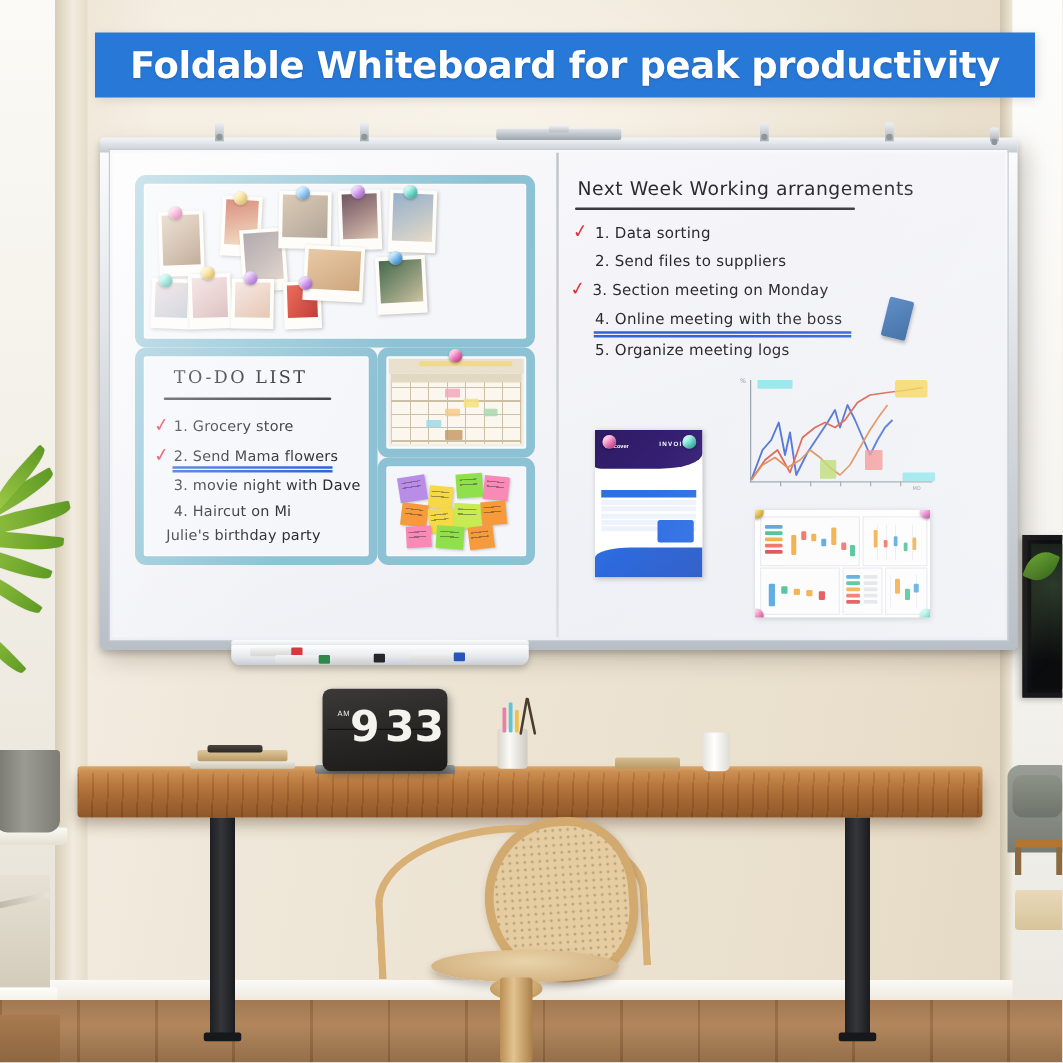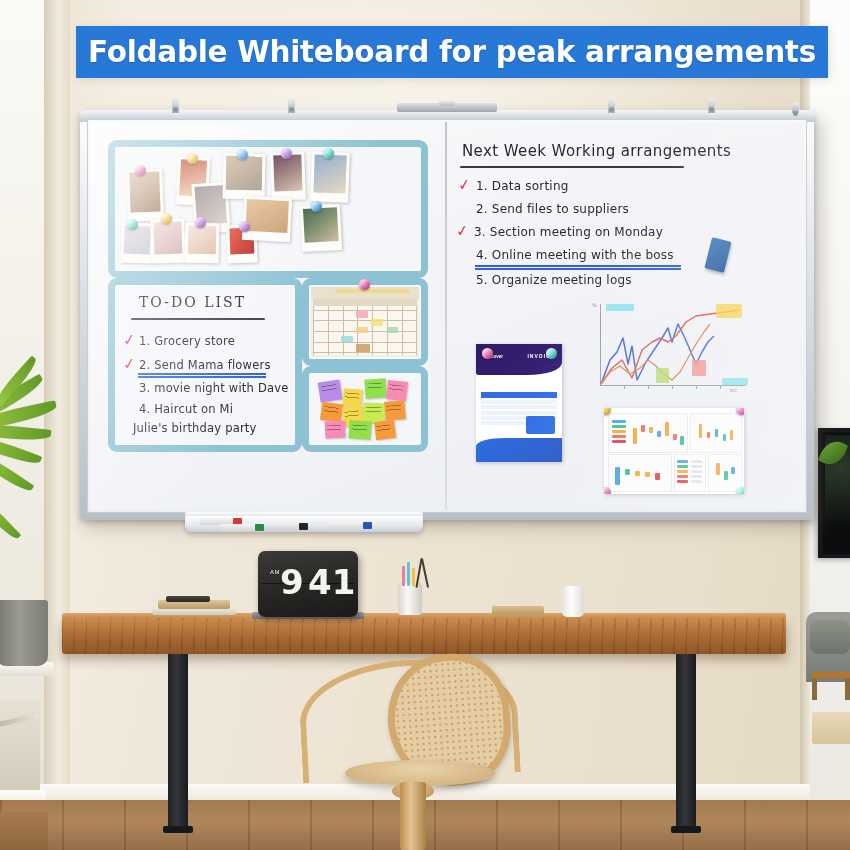--- a/index.html
+++ b/index.html
@@ -507,21 +507,21 @@
   <div class="desk-leg" style="left:168px"></div>
   <div class="desk-leg" style="left:676px"></div>
   <div class="desk-foot" style="left:163px"></div>
   <div class="desk-foot" style="left:671px"></div>
 
   <div class="clock-base"></div>
   <div class="clock">
     <div class="clock-seam"></div>
     <div class="clock-am">AM</div>
     <div class="clock-d" style="left:22px;top:14px">9</div>
-    <div class="clock-d" style="left:50px;top:14px">41</div>
+    <div class="clock-d" style="left:50px;top:14px">33</div>
   </div>
 
   <div class="books">
     <div class="bk" style="left:0;top:12px;width:84px;height:7px;background:linear-gradient(180deg,#f0ece3,#cdc7ba)"></div>
     <div class="bk" style="left:6px;top:4px;width:72px;height:9px;background:linear-gradient(180deg,#e0c79a,#b99a68)"></div>
     <div class="bk" style="left:14px;top:0px;width:44px;height:6px;background:linear-gradient(180deg,#4a4540,#2b2824)"></div>
   </div>
   <div class="pencup"></div>
   <div class="pen" style="left:402px;top:566px;height:20px;background:#e87fa8"></div>
   <div class="pen" style="left:407px;top:562px;height:24px;background:#5fc4d8"></div>
@@ -533,16 +533,16 @@
 
   <div class="chair-arm"></div>
   <div class="chair-back"></div>
   <div class="chair-seat"></div>
   <div class="chair-knob"></div>
   <div class="chair-post"></div>
 
   <div style="position:absolute;left:78px;top:28px;width:752px;height:52px;background:rgba(0,0,0,.10);filter:blur(4px)"></div>
   <div style="position:absolute;left:76px;top:26px;width:752px;height:52px;display:flex;align-items:center;justify-content:center">
     <div style="position:absolute;inset:0;background:#2878d8"></div>
-    <div style="position:relative;color:#fff;font-size:29.5px;font-weight:bold;letter-spacing:-.3px;font-family:'DejaVu Sans',sans-serif;text-shadow:0 1px 2px rgba(0,0,0,.18)">Foldable Whiteboard for peak arrangements</div>
+    <div style="position:relative;color:#fff;font-size:29.5px;font-weight:bold;letter-spacing:-.3px;font-family:'DejaVu Sans',sans-serif;text-shadow:0 1px 2px rgba(0,0,0,.18)">Foldable Whiteboard for peak productivity</div>
   </div>
 
 </div>
 
 </body></html>

